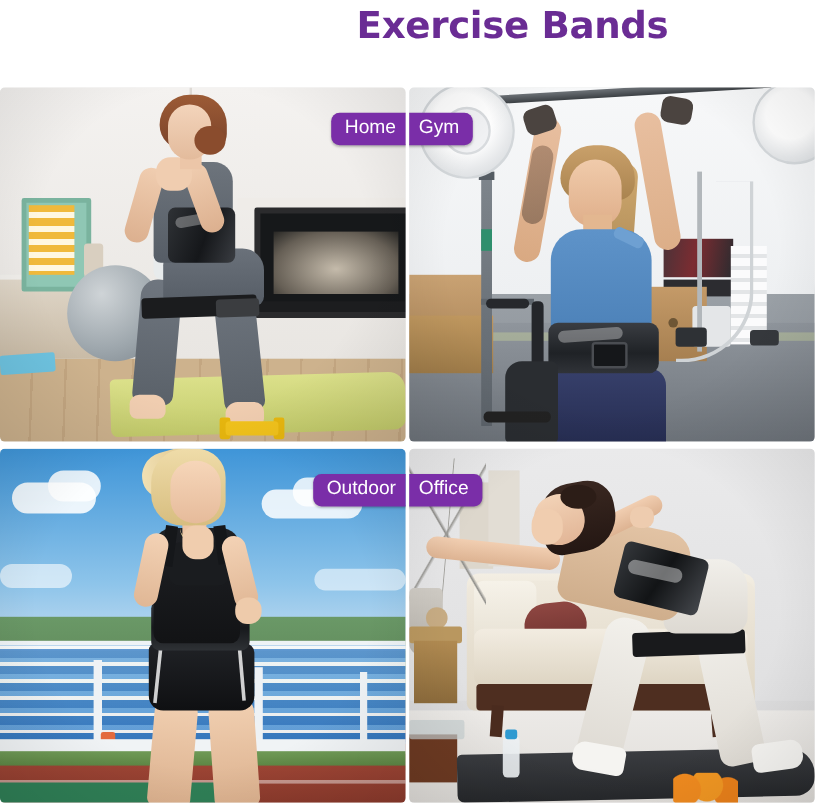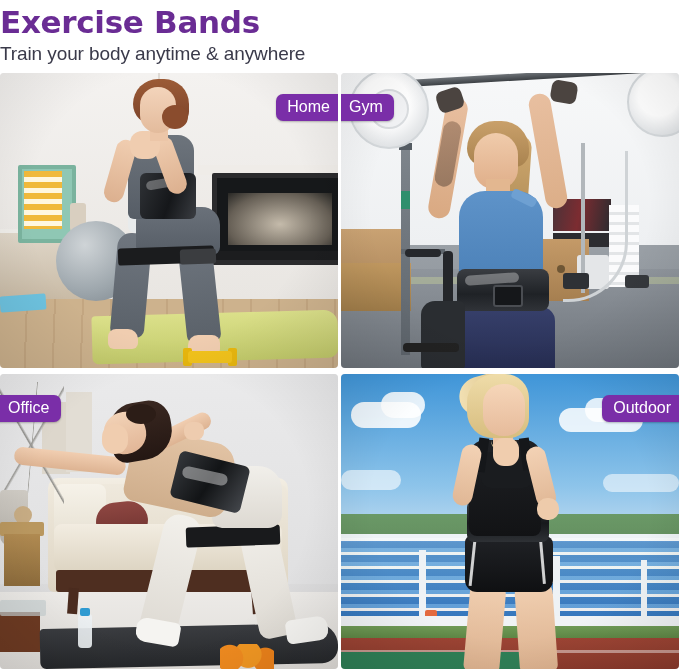--- a/index.html
+++ b/index.html
@@ -8,21 +8,21 @@
     background:#ffffff;
     font-family:"Liberation Sans", sans-serif;
     overflow:hidden;
     position:relative;
   }
 
   
   .header{
     width:557px;
     padding-top:4px;
-    text-align:left;
+    text-align:right;
     box-sizing:border-box;
   }
   .title{
     font-family:"DejaVu Sans", sans-serif;
     font-size:31px;
     font-weight:bold;
     letter-spacing:-0.3px;
     line-height:36px;
     margin:0;
     padding:0;
@@ -264,21 +264,20 @@
   
   .vign{position:absolute;inset:0;pointer-events:none;
         background:radial-gradient(ellipse at 50% 45%,rgba(0,0,0,0) 58%,rgba(0,0,0,.10) 100%);}
   .blurwrap{position:absolute;inset:0;filter:blur(0.35px);}
 </style>
 </head>
 <body>
 
 <div class="header">
   <div class="title" style="color: rgb(106, 44, 148);">Exercise Bands</div>
-  <div class="subtitle" style="color: rgb(58, 58, 74);">Train your body anytime &amp; anywhere</div>
 </div>
 
 <div class="grid">
 
   <div class="panel">
     <div class="scene blurwrap">
       <div class="sh hm-bg"></div>
       <div class="sh hm-wall"></div>
       <div class="sh hm-wallseam"></div>
       <div class="sh hm-floor"></div>
@@ -365,67 +364,20 @@
       <div class="sh gym-mach"></div>
       <div class="sh gym-mach2"></div>
       <div class="sh gym-mach4"></div>
     </div>
     <div class="vign"></div>
     <div class="badge left" style="background: rgb(122, 46, 168); color: rgb(255, 255, 255);">Gym</div>
   </div>
 
   <div class="panel">
     <div class="scene blurwrap">
-      <div class="sh of-bg"></div>
-      <div class="sh of-wall"></div>
-      <div class="sh of-rug"></div>
-      <div class="sh of-panel2"></div>
-      <div class="sh of-panel"></div>
-      <div class="sh of-sofa-back"></div>
-      <div class="sh of-sofa"></div>
-      <div class="sh of-pillow"></div>
-      <div class="sh of-pillow2"></div>
-      <div class="sh of-sofa-seat"></div>
-      <div class="sh of-sofa-base"></div>
-      <div class="sh of-legL"></div>
-      <div class="sh of-legR"></div>
-      <div class="sh of-branch"></div>
-      <div class="sh of-vase"></div>
-      <div class="sh of-jar"></div>
-      <div class="sh of-table"></div>
-      <div class="sh of-table2"></div>
-      <div class="sh of-gltbl"></div>
-      <div class="sh of-glass"></div>
-      <div class="sh of-mat"></div>
-      <div class="sh ff-legF"></div>
-      <div class="sh ff-legB"></div>
-      <div class="sh ff-band"></div>
-      <div class="sh ff-sockF"></div>
-      <div class="sh ff-sockB"></div>
-      <div class="sh ff-hip"></div>
-      <div class="sh ff-torso"></div>
-      <div class="sh ff-belt"></div>
-      <div class="sh ff-belt-sh"></div>
-      <div class="sh ff-armB"></div>
-      <div class="sh ff-fist"></div>
-      <div class="sh ff-armF"></div>
-      <div class="sh ff-hair"></div>
-      <div class="sh ff-head"></div>
-      <div class="sh ff-face"></div>
-      <div class="sh ff-pony"></div>
-      <div class="sh of-bottle"></div>
-      <div class="sh of-bottle-cap"></div>
-      <div class="sh of-oranges"></div>
-    </div>
-    <div class="vign"></div>
-    <div class="badge left" style="background: rgb(122, 46, 168); color: rgb(255, 255, 255);">Office</div>
-  </div>
-
-  <div class="panel">
-    <div class="scene blurwrap">
       <div class="sh od-bg"></div>
       <div class="sh od-sky"></div>
       <div class="sh od-cloud1"></div>
       <div class="sh od-cloud2"></div>
       <div class="sh od-cloud3"></div>
       <div class="sh od-cloud4"></div>
       <div class="sh od-cloud5"></div>
       <div class="sh od-cloud6"></div>
       <div class="sh od-trees"></div>
       <div class="sh od-stand-top"></div>
@@ -458,13 +410,60 @@
       <div class="sh ou-necklace"></div>
       <div class="sh ou-hair-fly"></div>
       <div class="sh ou-hair"></div>
       <div class="sh ou-head"></div>
       <div class="sh ou-handL"></div>
     </div>
     <div class="vign"></div>
     <div class="badge right" style="background: rgb(122, 46, 168); color: rgb(255, 255, 255);">Outdoor</div>
   </div>
 
+  <div class="panel">
+    <div class="scene blurwrap">
+      <div class="sh of-bg"></div>
+      <div class="sh of-wall"></div>
+      <div class="sh of-rug"></div>
+      <div class="sh of-panel2"></div>
+      <div class="sh of-panel"></div>
+      <div class="sh of-sofa-back"></div>
+      <div class="sh of-sofa"></div>
+      <div class="sh of-pillow"></div>
+      <div class="sh of-pillow2"></div>
+      <div class="sh of-sofa-seat"></div>
+      <div class="sh of-sofa-base"></div>
+      <div class="sh of-legL"></div>
+      <div class="sh of-legR"></div>
+      <div class="sh of-branch"></div>
+      <div class="sh of-vase"></div>
+      <div class="sh of-jar"></div>
+      <div class="sh of-table"></div>
+      <div class="sh of-table2"></div>
+      <div class="sh of-gltbl"></div>
+      <div class="sh of-glass"></div>
+      <div class="sh of-mat"></div>
+      <div class="sh ff-legF"></div>
+      <div class="sh ff-legB"></div>
+      <div class="sh ff-band"></div>
+      <div class="sh ff-sockF"></div>
+      <div class="sh ff-sockB"></div>
+      <div class="sh ff-hip"></div>
+      <div class="sh ff-torso"></div>
+      <div class="sh ff-belt"></div>
+      <div class="sh ff-belt-sh"></div>
+      <div class="sh ff-armB"></div>
+      <div class="sh ff-fist"></div>
+      <div class="sh ff-armF"></div>
+      <div class="sh ff-hair"></div>
+      <div class="sh ff-head"></div>
+      <div class="sh ff-face"></div>
+      <div class="sh ff-pony"></div>
+      <div class="sh of-bottle"></div>
+      <div class="sh of-bottle-cap"></div>
+      <div class="sh of-oranges"></div>
+    </div>
+    <div class="vign"></div>
+    <div class="badge left" style="background: rgb(122, 46, 168); color: rgb(255, 255, 255);">Office</div>
+  </div>
+
 </div>
 
 </body></html>

